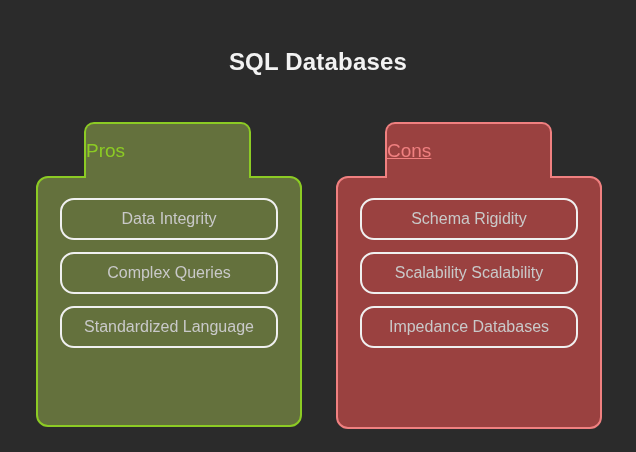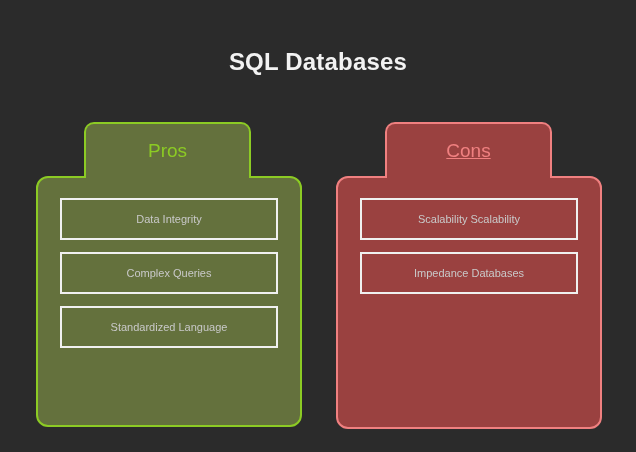--- a/index.html
+++ b/index.html
@@ -48,21 +48,21 @@
     position: absolute;
     top: 0;
     height: 56px;
     box-sizing: border-box;
     border-style: solid;
     border-width: 2px 2px 0 2px;
     border-top-left-radius: 10px;
     border-top-right-radius: 10px;
     display: flex;
     align-items: center;
-    justify-content: center;
+    justify-content: flex-start;
     font-size: 19px;
     line-height: 22px;
     z-index: 2;
   }
   #header-pros {
     left: 48px;
     width: 167px;
     background: #64713d;
     border-color: #8ccb24;
     color: #8ccb24;
@@ -103,27 +103,27 @@
   
   .item-list {
     list-style: none;
     margin: 0;
     padding: 0;
   }
   .item {
     box-sizing: border-box;
     height: 42px;
     border: 2px solid #f0f0f0;
-    border-radius: 0;
+    border-radius: 14px;
     margin-bottom: 12px;
     display: flex;
     align-items: center;
     justify-content: center;
     color: #c9c9c9;
-    font-size: 11px;
+    font-size: 16px;
     line-height: 16px;
     text-align: center;
     background: transparent;
   }
   .item:last-child { margin-bottom: 0; }
 </style>
 </head>
 <body>
 
 <div id="canvas">
@@ -149,20 +149,23 @@
     </div>
   </div>
 
   <div class="column" id="column-cons">
     <div class="col-header" id="header-cons">
       <span>Cons</span>
     </div>
     <div class="col-body" id="body-cons">
       <ul class="item-list" id="list-cons">
         <li class="item">
+          <span>Schema Rigidity</span>
+        </li>
+        <li class="item">
           <span>Scalability Scalability</span>
         </li>
         <li class="item">
           <span>Impedance Databases</span>
         </li>
       </ul>
     </div>
   </div>
 
 </div>

